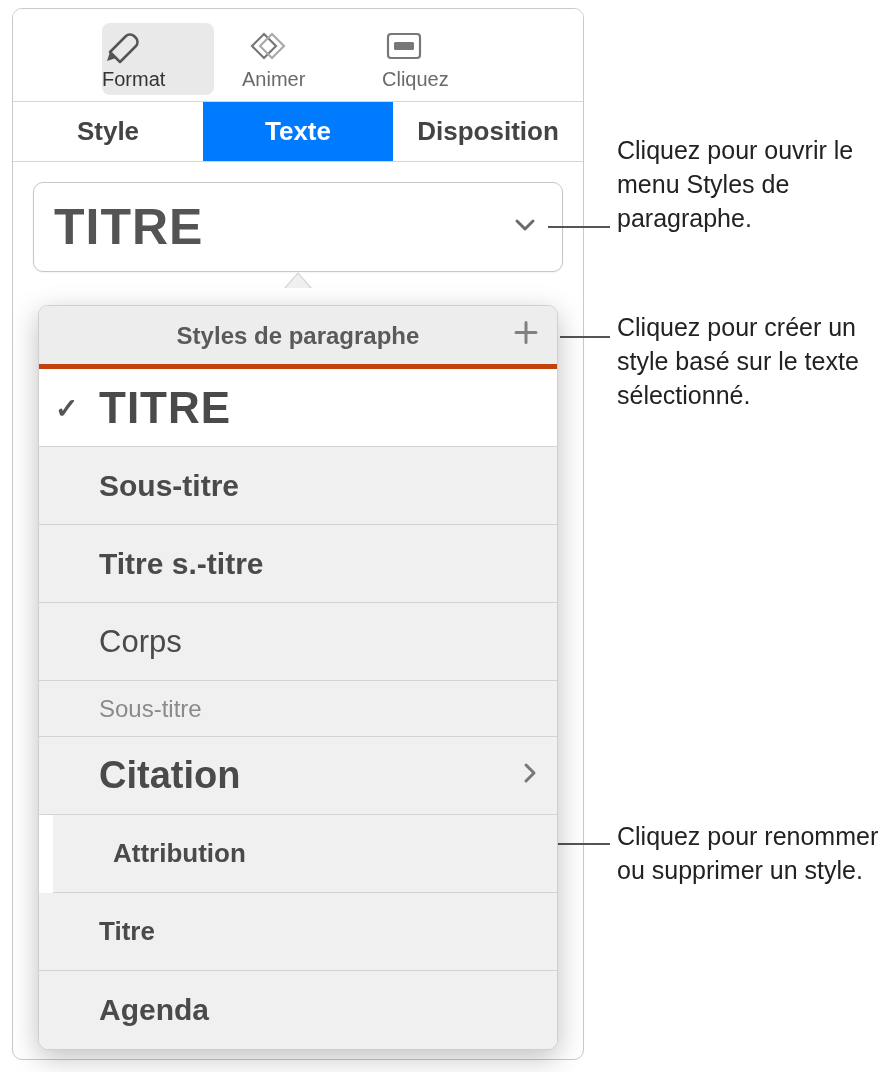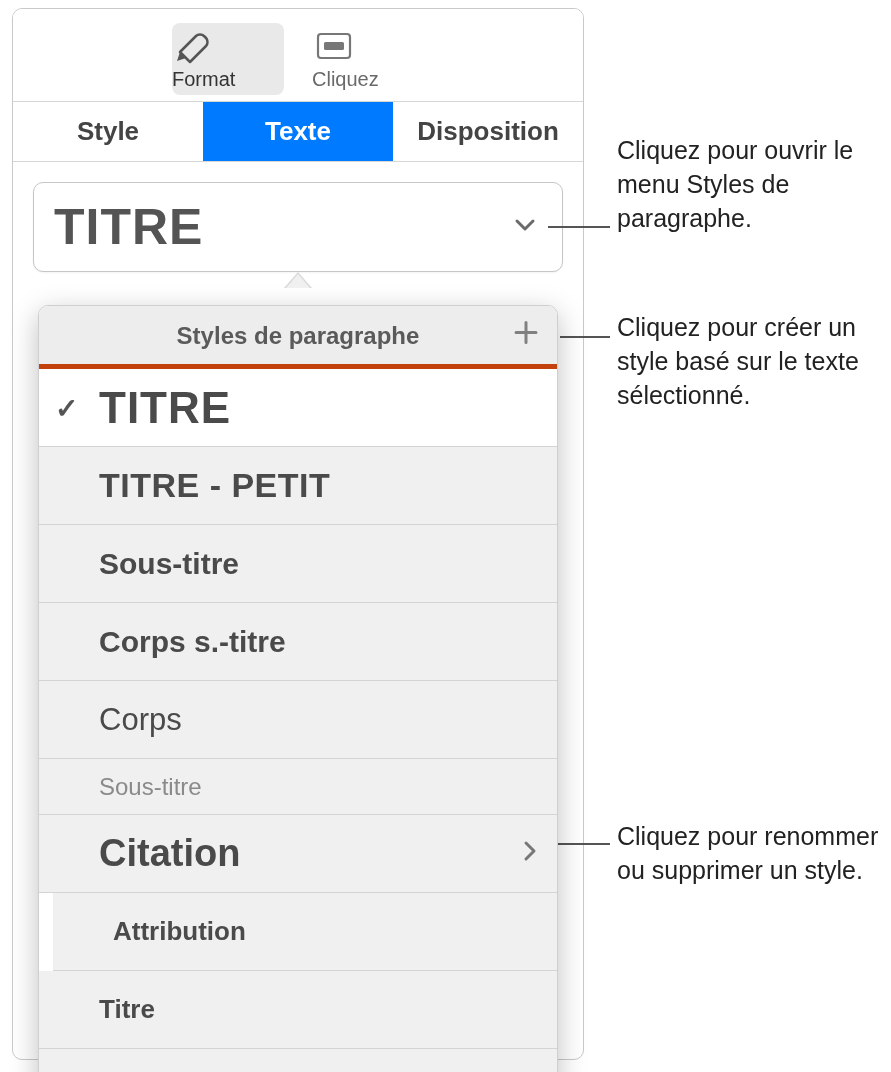--- a/index.html
+++ b/index.html
@@ -222,20 +222,29 @@
         <svg width="40" height="34" viewBox="0 0 40 34">
           <path d="M6 22 L22 6 C24 4 28 4 30 6 L32 8 C34 10 34 14 32 16 L16 32 Z" fill="none" stroke="#555" stroke-width="2.5" stroke-linejoin="round"></path>
           <path d="M6 22 L3 31 L12 28 Z" fill="#555"></path>
         </svg>
       </div>
       <span class="label">Format</span>
     </div>
     <div class="tool-btn">
       <div class="tool-icon">
         <svg width="44" height="34" viewBox="0 0 44 34">
+          <path d="M10 16 L22 4 L34 16 L22 28 Z" fill="none" stroke="#777" stroke-width="2.2"></path>
+          <path d="M18 16 L30 4 L42 16 L30 28 Z" fill="none" stroke="#aaa" stroke-width="2.2"></path>
+        </svg>
+      </div>
+      <span class="label">Animer</span>
+    </div>
+    <div class="tool-btn">
+      <div class="tool-icon">
+        <svg width="44" height="34" viewBox="0 0 44 34">
           <rect x="6" y="4" width="32" height="24" rx="3" fill="none" stroke="#777" stroke-width="2.2"></rect>
           <rect x="12" y="12" width="20" height="8" rx="1.5" fill="#777"></rect>
         </svg>
       </div>
       <span class="label">Cliquez</span>
     </div>
   </div>
 
   <div class="subtabs">
     <div class="subtab">Style</div>
@@ -266,30 +275,27 @@
       </svg>
     </span>
   </div>
   <div class="style-list">
 
     <div class="style-item selected s-titre">
       <span class="checkmark">✓</span>
       <span>TITRE</span>
     </div>
 
-    <div class="style-item s-titrep">
-      <span>TITRE - PETIT</span>
-    </div>
 
     <div class="style-item s-sous">
       <span>Sous-titre</span>
     </div>
 
     <div class="style-item s-autre">
-      <span>Corps s.-titre</span>
+      <span>Titre s.-titre</span>
     </div>
 
     <div class="style-item s-corps">
       <span>Corps</span>
     </div>
 
     <div class="style-item s-sous2">
       <span>Sous-titre</span>
     </div>
 

